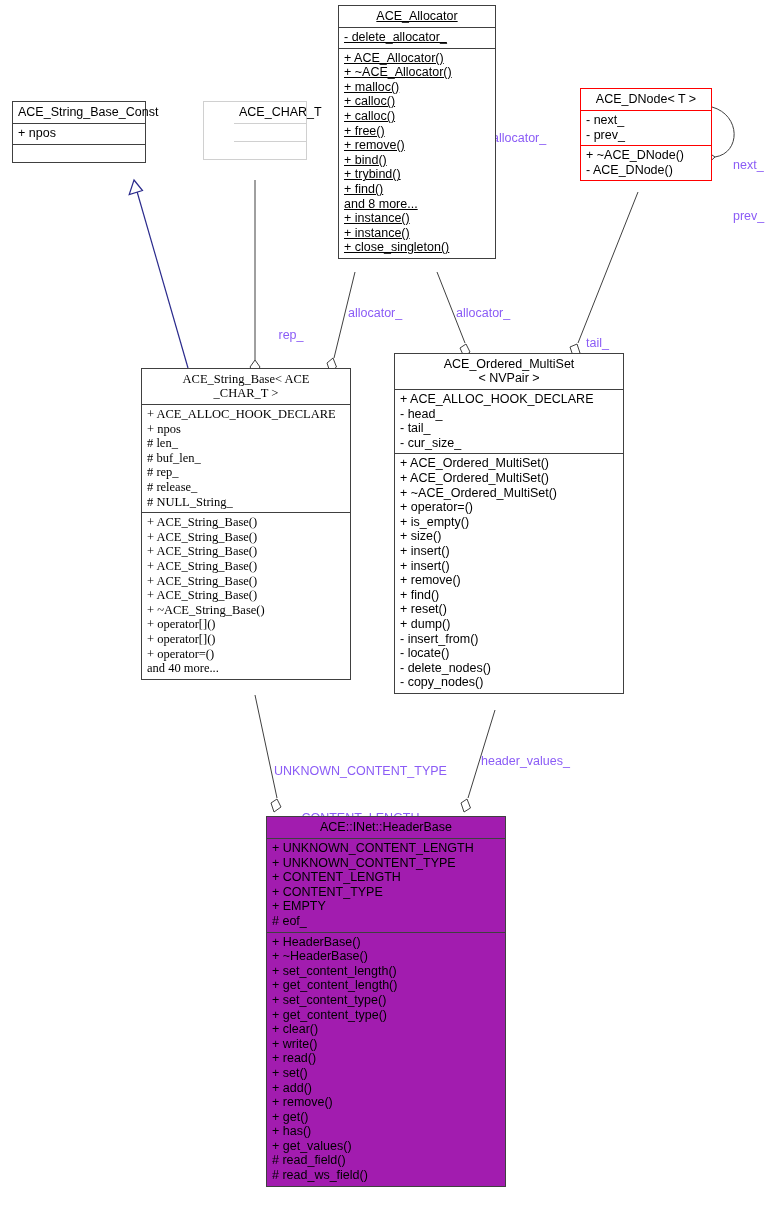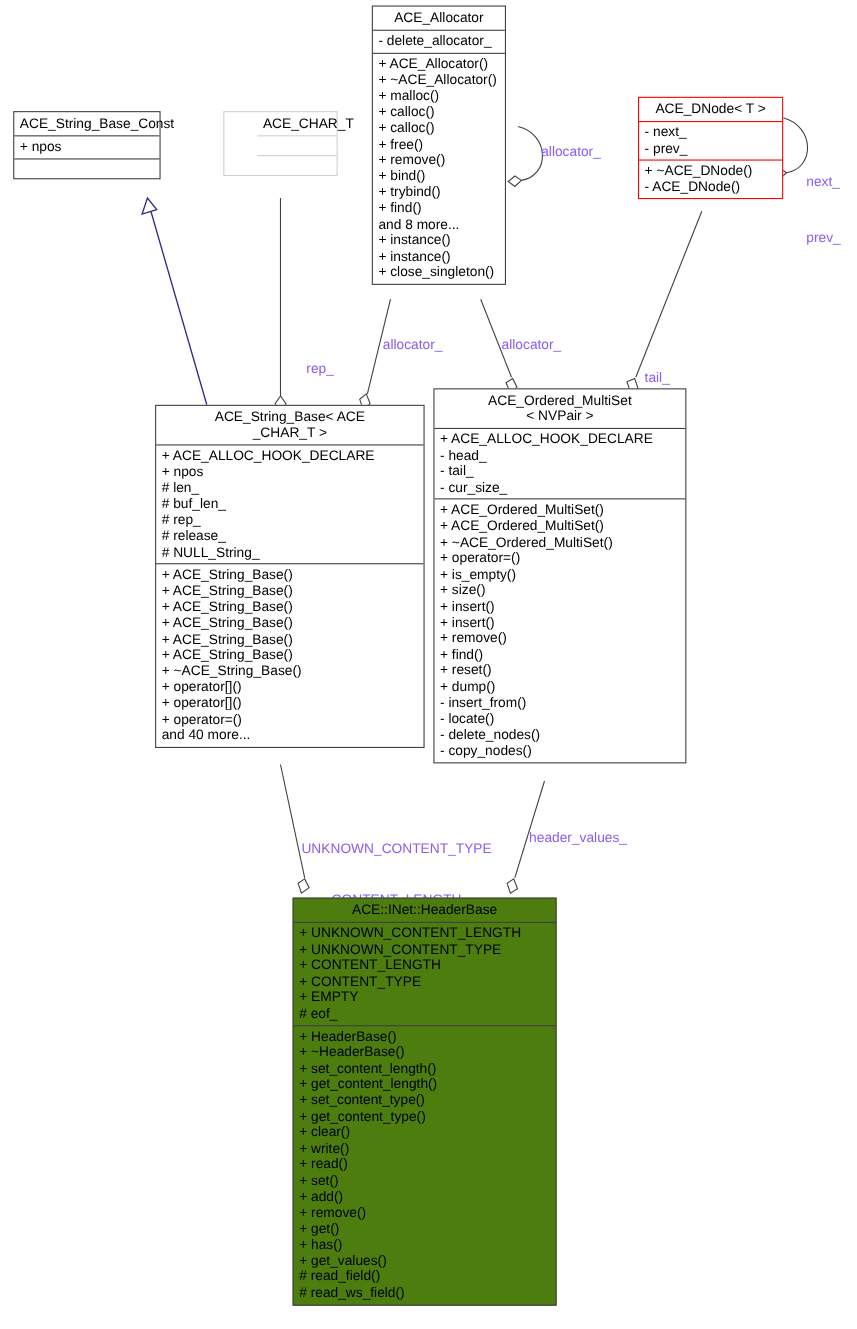--- a/index.html
+++ b/index.html
@@ -5,21 +5,21 @@
   html,body{margin:0;padding:0;background:#ffffff;}
   body{
     width:779px;height:1208px;position:relative;overflow:hidden;
     font-family:"Liberation Sans","DejaVu Sans",sans-serif;
     -webkit-font-smoothing:antialiased;
   }
   #canvas{position:absolute;left:0;top:0;width:779px;height:1208px;}
   svg.edges{position:absolute;left:0;top:0;width:779px;height:1208px;pointer-events:none;}
 
   .uml-class{position:absolute;box-sizing:border-box;background:#ffffff;border:1px solid #404040;}
-  .uml-class.gray-fill{background:#4d7c0f;border:1px solid #404040;}
+  .uml-class.gray-fill{background:#a21caf;border:1px solid #404040;}
   .uml-class.red-border{border:1px solid #ff0000;}
   .uml-class.light-border{border:1px solid #d0d0d0;padding-left:30px;}
 
   .cls-title{
     text-align:center;font-size:12.5px;color:#000;
     padding:3px 5px 4px 5px;line-height:14px;
   }
   .cls-sep{height:1px;background:#404040;font-size:0;line-height:0;}
   .red-border .cls-sep{background:#ff0000;}
   .light-border .cls-sep{background:#d0d0d0;}
@@ -142,21 +142,21 @@
   </div>
 
   <div class="uml-class light-border" style="left:203px;top:101px;width:104px;">
     <div class="cls-title">ACE_CHAR_T</div>
     <div class="cls-sep"></div>
     <div class="cls-sec empty-sec"></div>
     <div class="cls-sep"></div>
     <div class="cls-sec empty-sec"></div>
   </div>
 
-  <div class="uml-class" style="left:338px;top:5px;width:122px;">
+  <div class="uml-class" style="left:338px;top:5px;width:158px;text-decoration:underline;">
     <div class="cls-title">ACE_Allocator</div>
     <div class="cls-sep"></div>
     <div class="cls-sec">
       <div class="row">- delete_allocator_</div>
     </div>
     <div class="cls-sep"></div>
     <div class="cls-sec">
       <div class="row">+ ACE_Allocator()</div>
       <div class="row">+ ~ACE_Allocator()</div>
       <div class="row">+ malloc()</div>
@@ -181,21 +181,21 @@
       <div class="row">- next_</div>
       <div class="row">- prev_</div>
     </div>
     <div class="cls-sep"></div>
     <div class="cls-sec">
       <div class="row">+ ~ACE_DNode()</div>
       <div class="row">- ACE_DNode()</div>
     </div>
   </div>
 
-  <div class="uml-class" style="left:141px;top:368px;width:245px;">
+  <div class="uml-class" style="left:141px;top:368px;width:210px;font-family:Liberation Serif, serif;">
     <div class="cls-title">
       <div>ACE_String_Base&lt; ACE</div>
       <div>_CHAR_T &gt;</div>
     </div>
     <div class="cls-sep"></div>
     <div class="cls-sec">
       <div class="row">+ ACE_ALLOC_HOOK_DECLARE</div>
       <div class="row">+ npos</div>
       <div class="row"># len_</div>
       <div class="row"># buf_len_</div>

